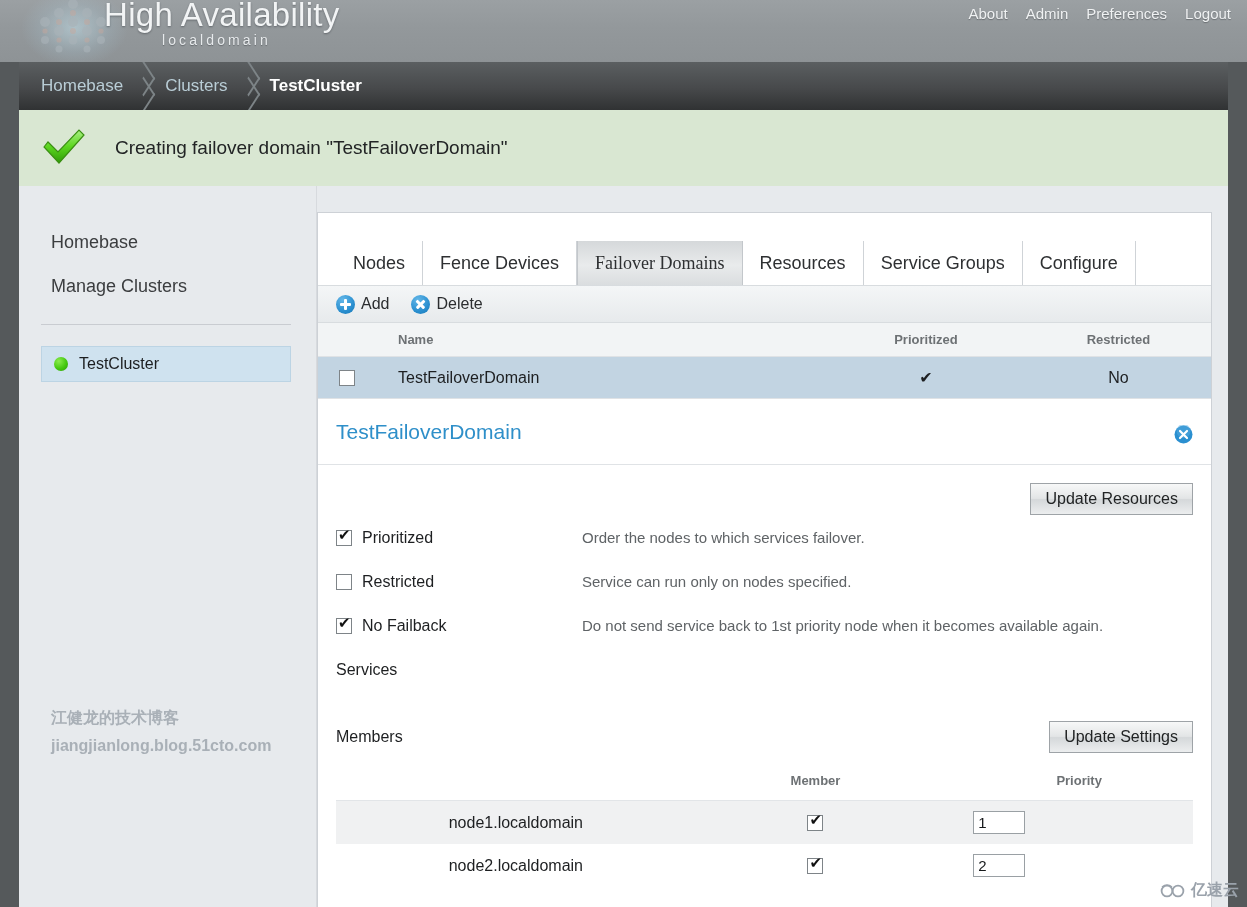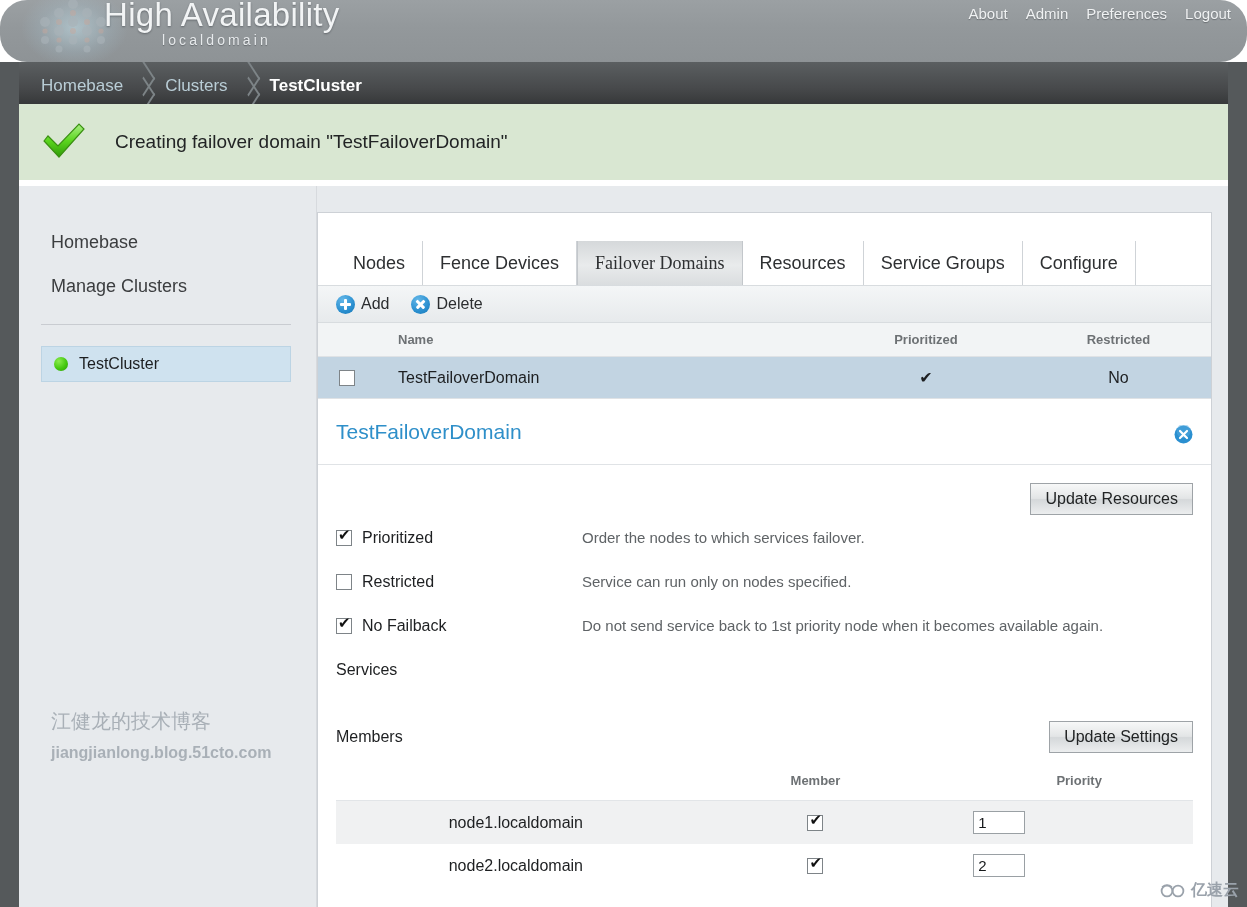--- a/index.html
+++ b/index.html
@@ -25,21 +25,20 @@
     position: absolute; left: 1228px; top: 62px;
     width: 19px; height: 845px;
     background: #55595b;
   }
 
   
   #header {
     position: absolute; left: 0; top: 0;
     width: 1247px; height: 62px;
     background: linear-gradient(180deg, #9ba0a3 0%, #93989b 45%, #8e9396 100%);
-    border-radius: 27px;
   }
   .logo-wrap {
     position: absolute; left: 22px; top: -4px;
     width: 300px; height: 66px;
   }
   .logo-dots {
     position: absolute; left: 8px; top: 2px;
     width: 86px; height: 60px;
     opacity: .85;
   }
@@ -101,21 +100,21 @@
   }
   .crumb-sep::after {
     content: ""; position: absolute; left: 6px; top: 22px;
     width: 19px; height: 19px;
     border-bottom: 2px solid #7d8487; border-right: 2px solid #7d8487;
     transform: rotate(-45deg) skew(-12deg, -12deg);
   }
 
   
   #notify {
-    position: absolute; left: 19px; top: 104px;
+    position: absolute; left: 19px; top: 110px;
     width: 1209px; height: 76px;
     background: #d9e7d2;
     display: flex; align-items: center;
   }
   .check-icon {
     margin-left: 22px; width: 46px; height: 40px; position: relative; flex: 0 0 46px;
   }
   .notify-text {
     margin-left: 28px; font-size: 19px; color: #222425; white-space: nowrap;
   }
@@ -155,21 +154,21 @@
     margin-left: 12px; width: 14px; height: 14px; border-radius: 50%;
     background: radial-gradient(circle at 34% 30%, #8bec4e 0%, #45c90f 55%, #2c9b06 100%);
     flex: 0 0 14px;
   }
   .cluster-name { margin-left: 11px; font-size: 16px; color: #1c1e20; white-space: nowrap; }
 
   .watermark {
     position: absolute; left: 32px; top: 518px;
     color: #a9b0b7; line-height: 1.75;
   }
-  .watermark .wm1 { font-size: 20px; font-weight: 400; }
+  .watermark .wm1 { font-size: 16px; font-weight: 700; }
   .watermark .wm2 { font-size: 16px; font-weight: 700; }
 
   
   #panel {
     position: absolute; left: 298px; top: 26px;
     width: 895px; height: 695px;
     background: #ffffff;
     border: 1px solid #cdd1d6;
     border-bottom: none;
     overflow: hidden;

